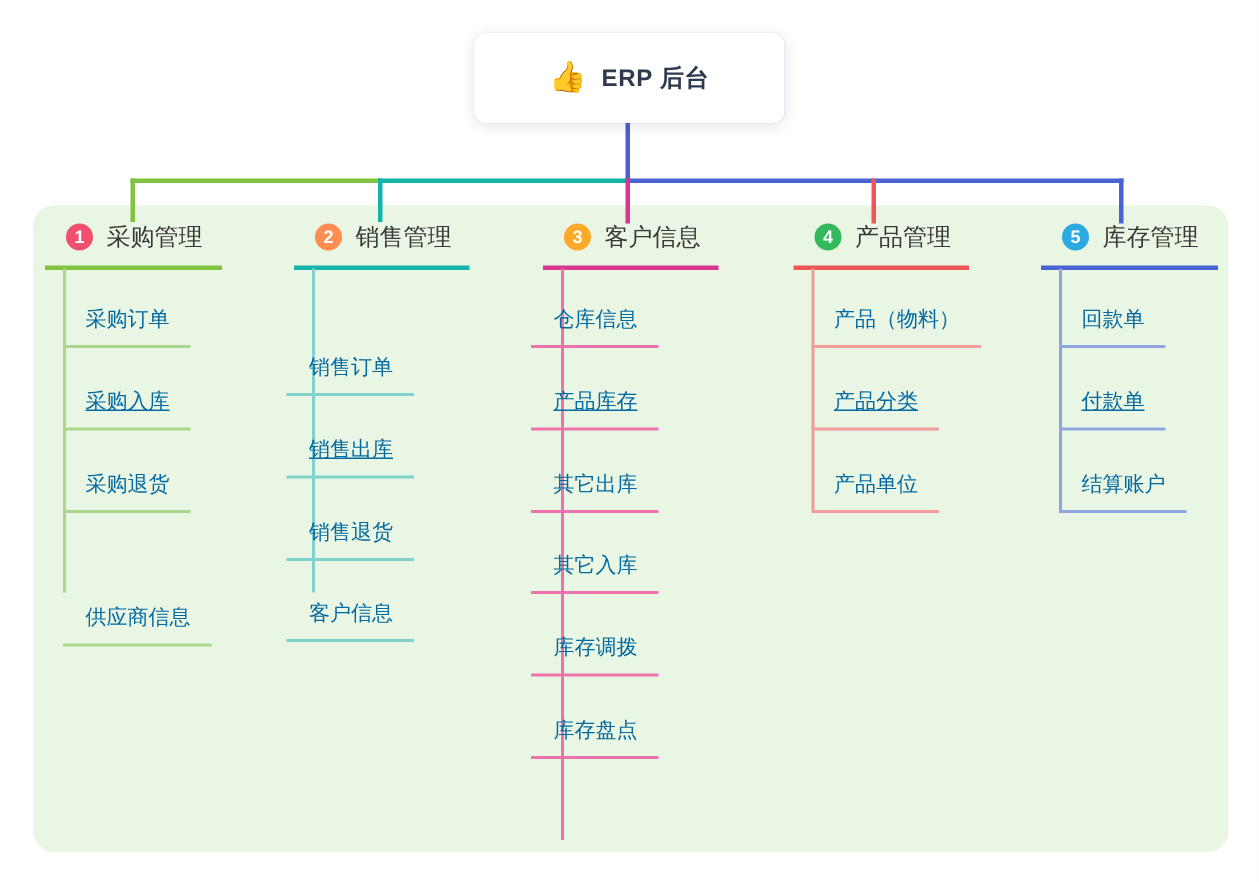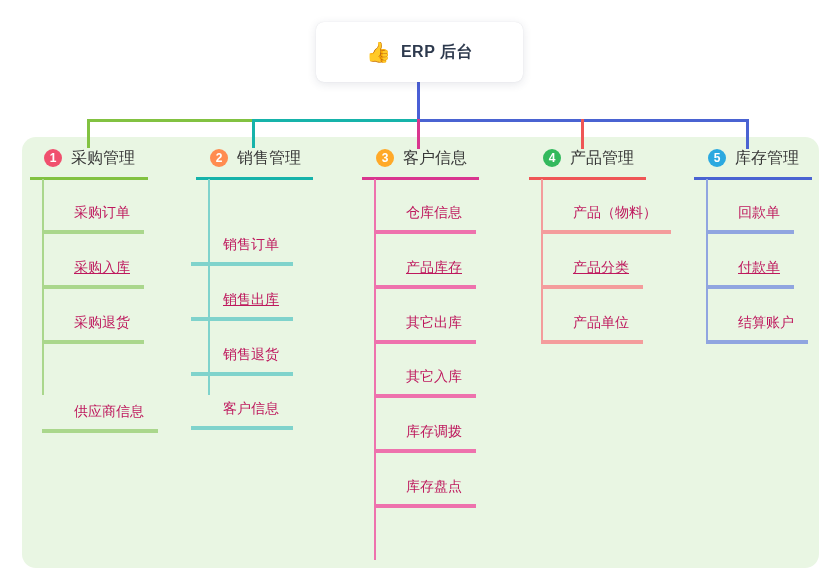--- a/index.html
+++ b/index.html
@@ -34,23 +34,23 @@
   .b1{left:30px;width:118px;} .b2{left:196px;width:117px;}
   .b3{left:362px;width:117px;} .b4{left:529px;width:117px;}
   .b5{left:694px;width:118px;}
 
   
   .vline{position:absolute;top:179px;width:2px;}
   .v1{left:42px;height:216px;} .v2{left:208px;height:216px;}
   .v3{left:374px;height:381px;} .v4{left:541px;height:162px;}
   .v5{left:706px;height:162px;}
 
-  .child{position:absolute;padding:0 14px 7px 32px;border-bottom:4px solid #4c1d95;
-         font-size:14px;line-height:21px;color:#be185d;white-space:nowrap;}
-  .c1{left:42px;} .c2{left:191px;margin-top:32px;} .c3{left:374px;} .c4{left:541px;} .c5{left:706px;}
+  .child{position:absolute;padding:0 14px 7px 15px;border-bottom:2px solid #4c1d95;
+         font-size:14px;line-height:21px;color:#0369a1;white-space:nowrap;}
+  .c1{left:42px;} .c2{left:191px;margin-top:32px;} .c3{left:354px;} .c4{left:541px;} .c5{left:706px;}
   .r0{top:202px;} .r1{top:257px;text-decoration:underline;} .r2{top:312px;} .r3{top:366px;}
   .r4{top:421px;} .r5{top:476px;} .r6{top:531px;}
 </style>
 </head>
 <body>
 
 <div class="stage">
 
   <div class="panel"></div>
 

